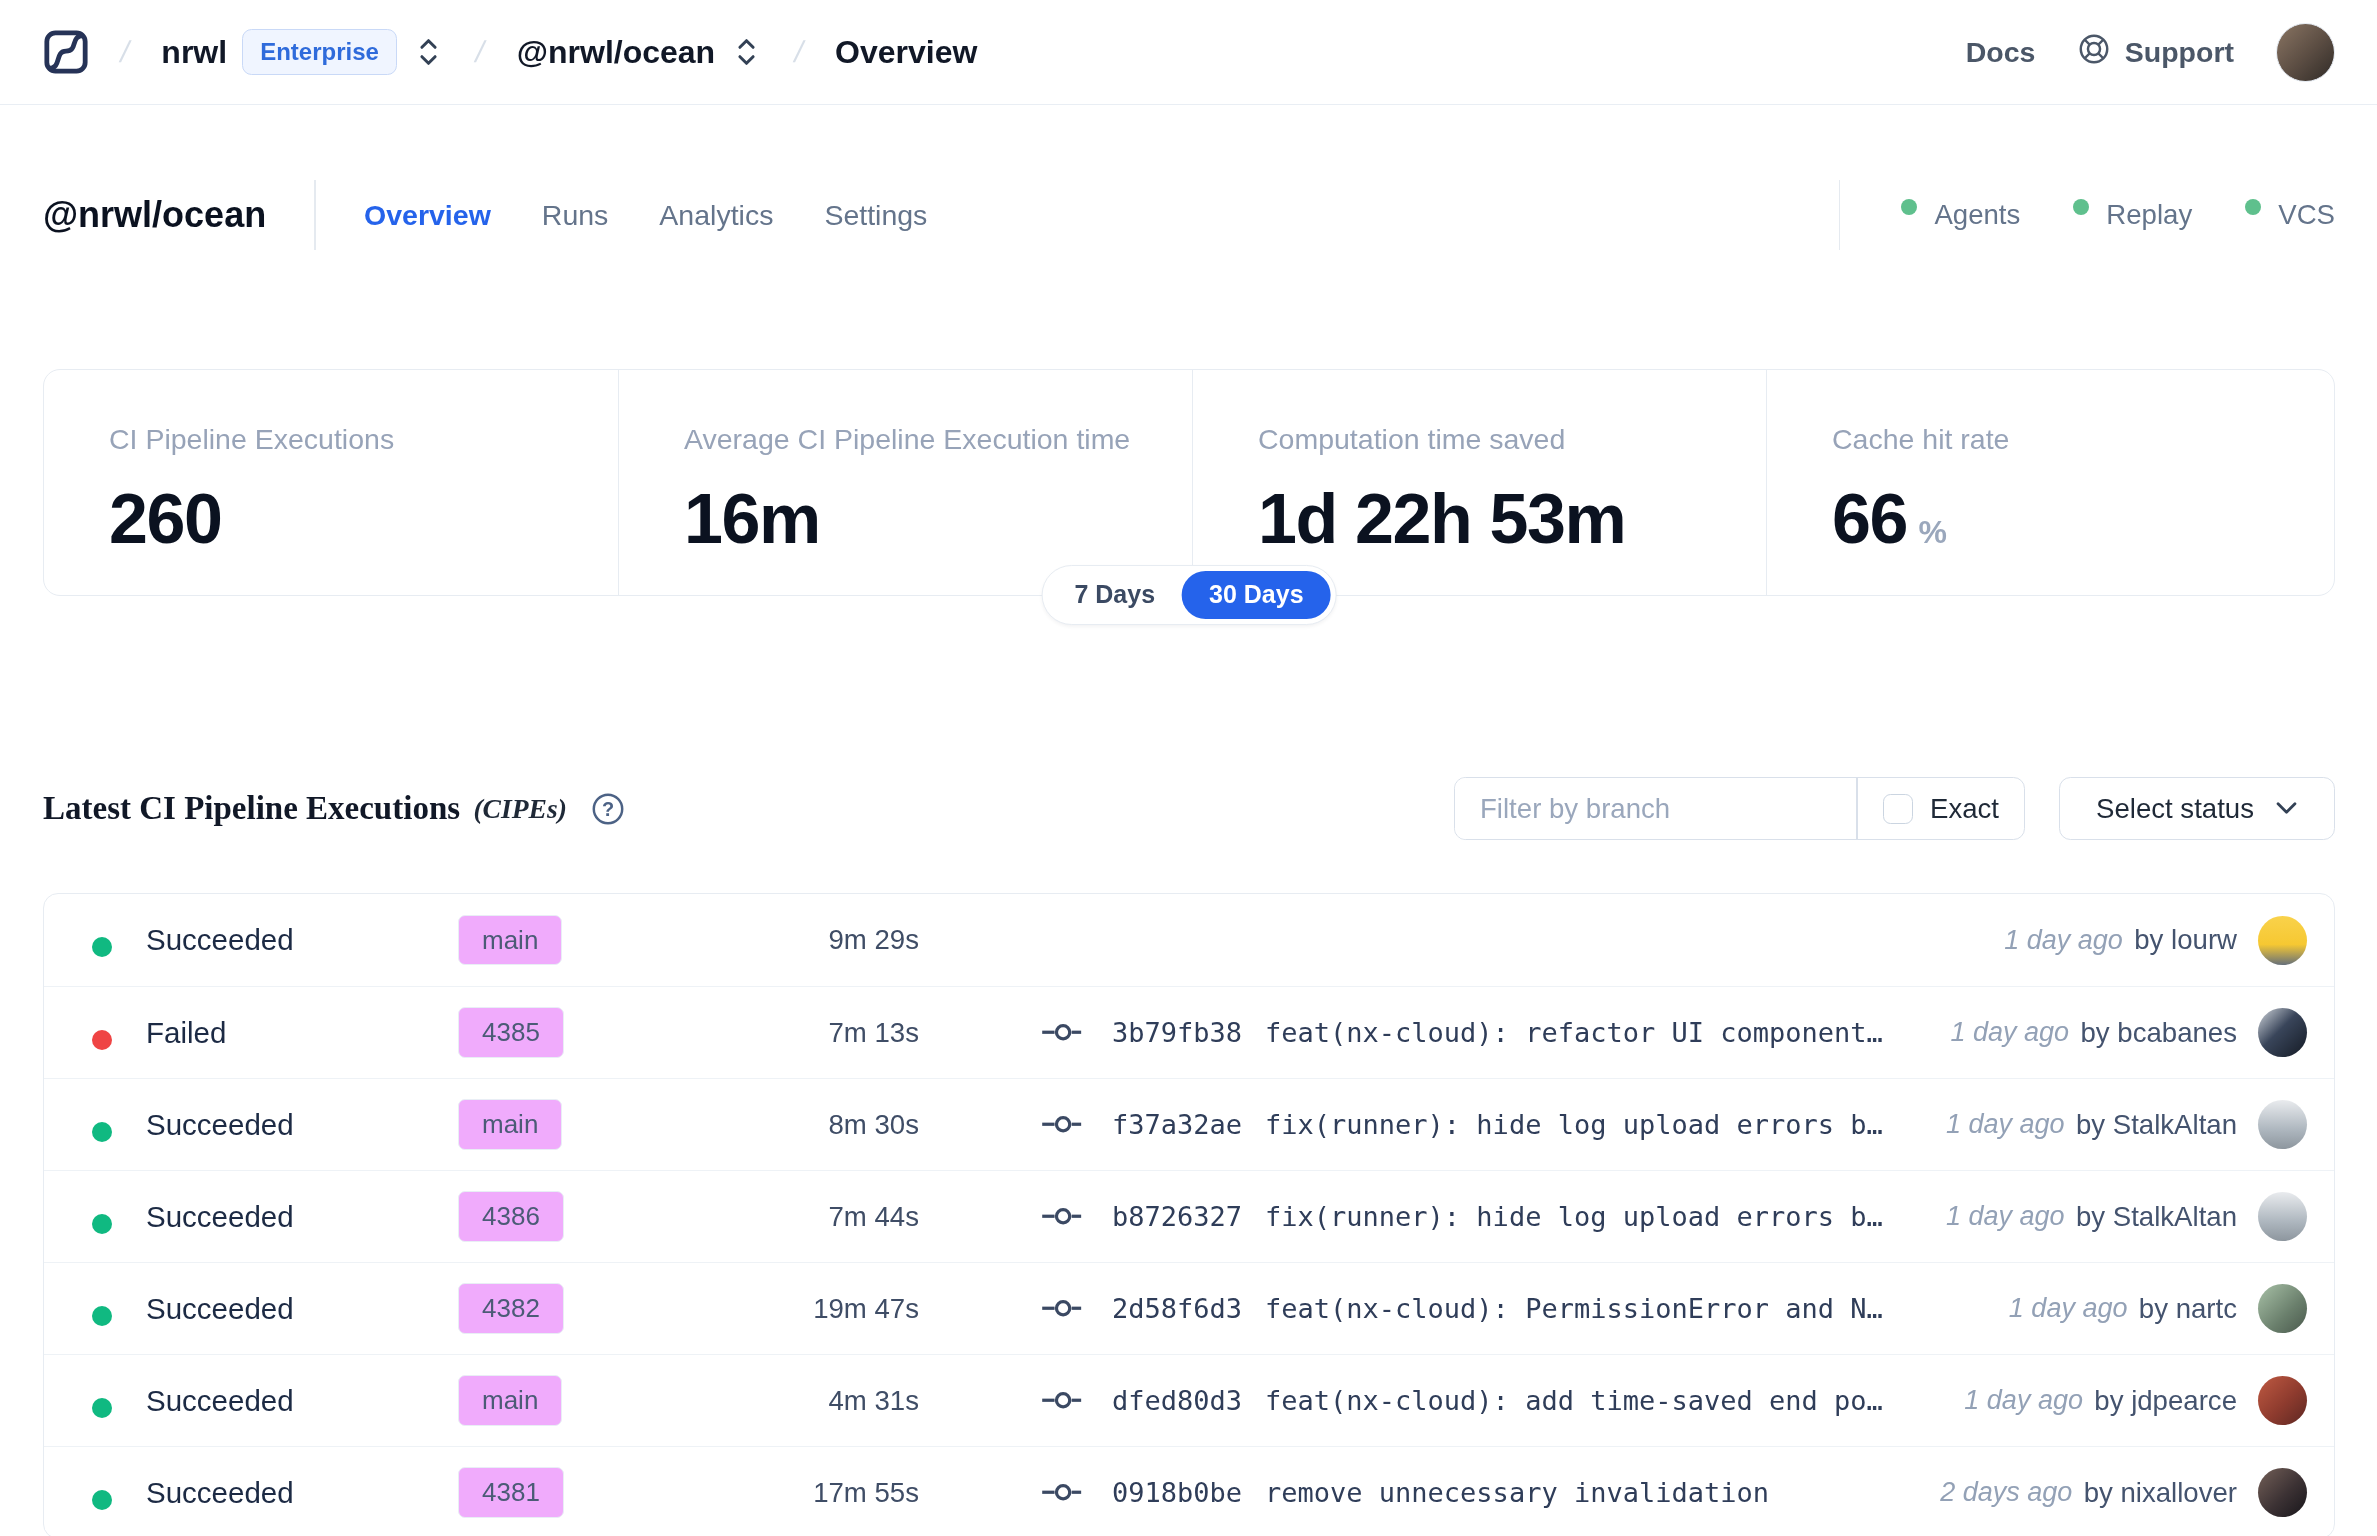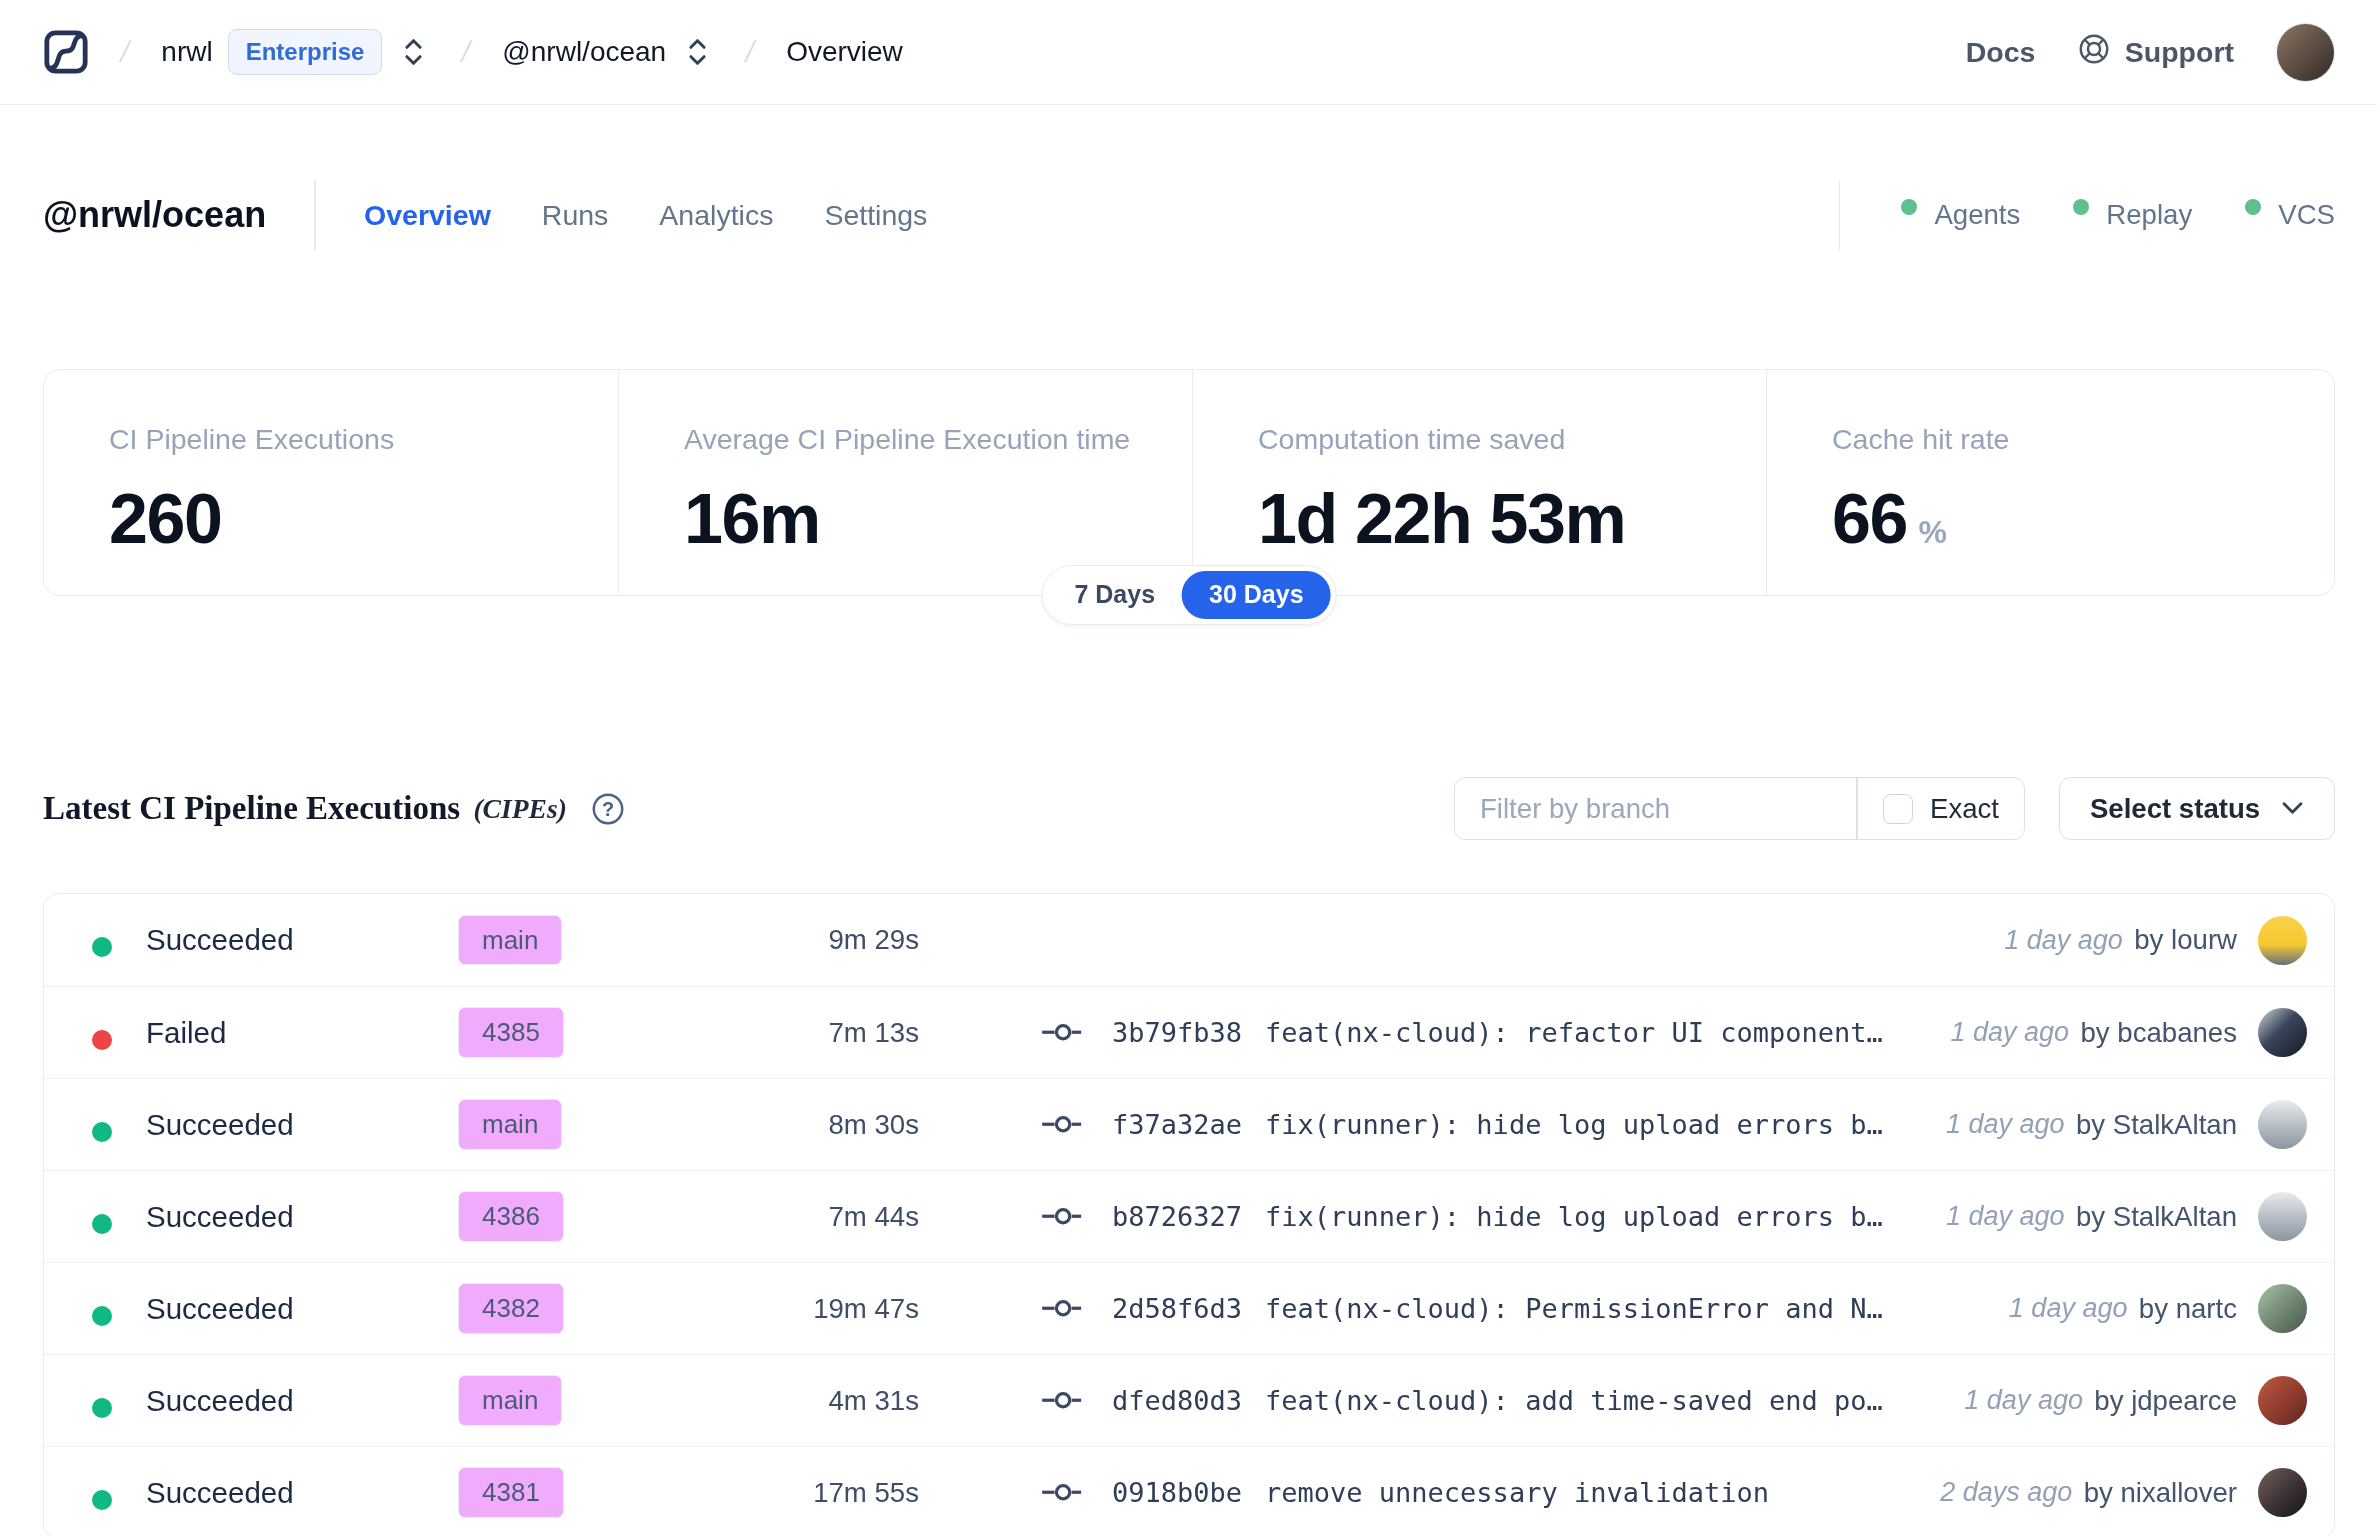--- a/index.html
+++ b/index.html
@@ -6,21 +6,21 @@
   html,body { width:2378px; height:1537px; background:#ffffff; overflow:hidden;
               font-family:"Liberation Sans", sans-serif; color:#0f172a; }
 
   
   .nav { height:105px; padding:0 43px; display:flex; align-items:center;
          justify-content:space-between; border-bottom:1.9px solid #e9eef4; background:#fff; }
   .nav-left, .nav-right { display:flex; align-items:center; }
   .logo-box { width:46px; height:46px; display:flex; align-items:center; }
   .crumb-slash { color:#d8dfe8; font-size:30px; font-weight:300; margin:0 32px; transform:skewX(-12deg); }
   .crumb-item { display:flex; align-items:center; gap:15px; }
-  .crumb-text { font-size:28px; font-weight:400; color:#111827; }
+  .crumb-text { font-size:32px; font-weight:700; color:#111827; }
   .badge-enterprise { font-size:24px; font-weight:600; color:#2f6bdb; background:#f0f5ff;
         border:1.9px solid #c9d9f7; border-radius:9.5px; padding:7.6px 17px; }
   .caret-btn { background:none; border:none; cursor:pointer; display:flex; padding:3.8px; }
   .nav-link { font-size:28.5px; font-weight:600; color:#4b5768; background:none; border:none;
               cursor:pointer; display:flex; align-items:center; gap:13.3px; }
   .nav-right { gap:42px; }
   .avatar { border-radius:50%; border:1.9px solid #e2e8f0; }
   .avatar-nav { width:59px; height:59px; background:linear-gradient(135deg,#8a7563 0%,#5a4c42 55%,#2f2a26 100%); }
 
   
@@ -64,21 +64,21 @@
                   display:flex; align-items:center; overflow:hidden; background:#fff; }
   .filter-input { flex:1; border:none; outline:none; font-size:27.6px; padding:0 25px;
                   color:#1f2937; font-family:"Liberation Sans", sans-serif; min-width:0; height:100%; }
   .filter-input::placeholder { color:#9aa7bc; }
   .filter-sep { width:1.9px; align-self:stretch; background:#d9e0ea; }
   .exact-zone { display:flex; align-items:center; gap:17px; padding:0 25px; cursor:pointer; }
   .checkbox { width:30px; height:30px; border:1.9px solid #cbd5e1; border-radius:7.6px; background:#fff; }
   .exact-label { font-size:27.6px; font-weight:500; color:#1f2937; }
   .select-btn { width:276px; height:63px; border:1.9px solid #d9e0ea; border-radius:11.4px; background:#fff;
                 display:flex; align-items:center; justify-content:center; gap:21px;
-                font-size:27.6px; font-weight:700; color:#1f2937; cursor:pointer;
+                font-size:27.6px; font-weight:400; color:#1f2937; cursor:pointer;
                 font-family:"Liberation Sans", sans-serif; }
 
   
   .table-card { margin-top:53px; border:1.9px solid #e7ecf2; border-radius:15px; overflow:hidden; background:#fff; }
   .cipe-row { height:92px; display:flex; align-items:center; padding:0 27px 0 48px; cursor:pointer; }
   .cipe-row + .cipe-row { border-top:1.9px solid #eef2f6; }
   .cell-status { width:366px; display:flex; align-items:flex-end; }
   .status-dot { width:20px; height:20px; border-radius:50%; margin-right:34px; flex:none; }
   .status-dot.succeeded { background:#10b981; }
   .status-dot.failed { background:#ef4444; }

